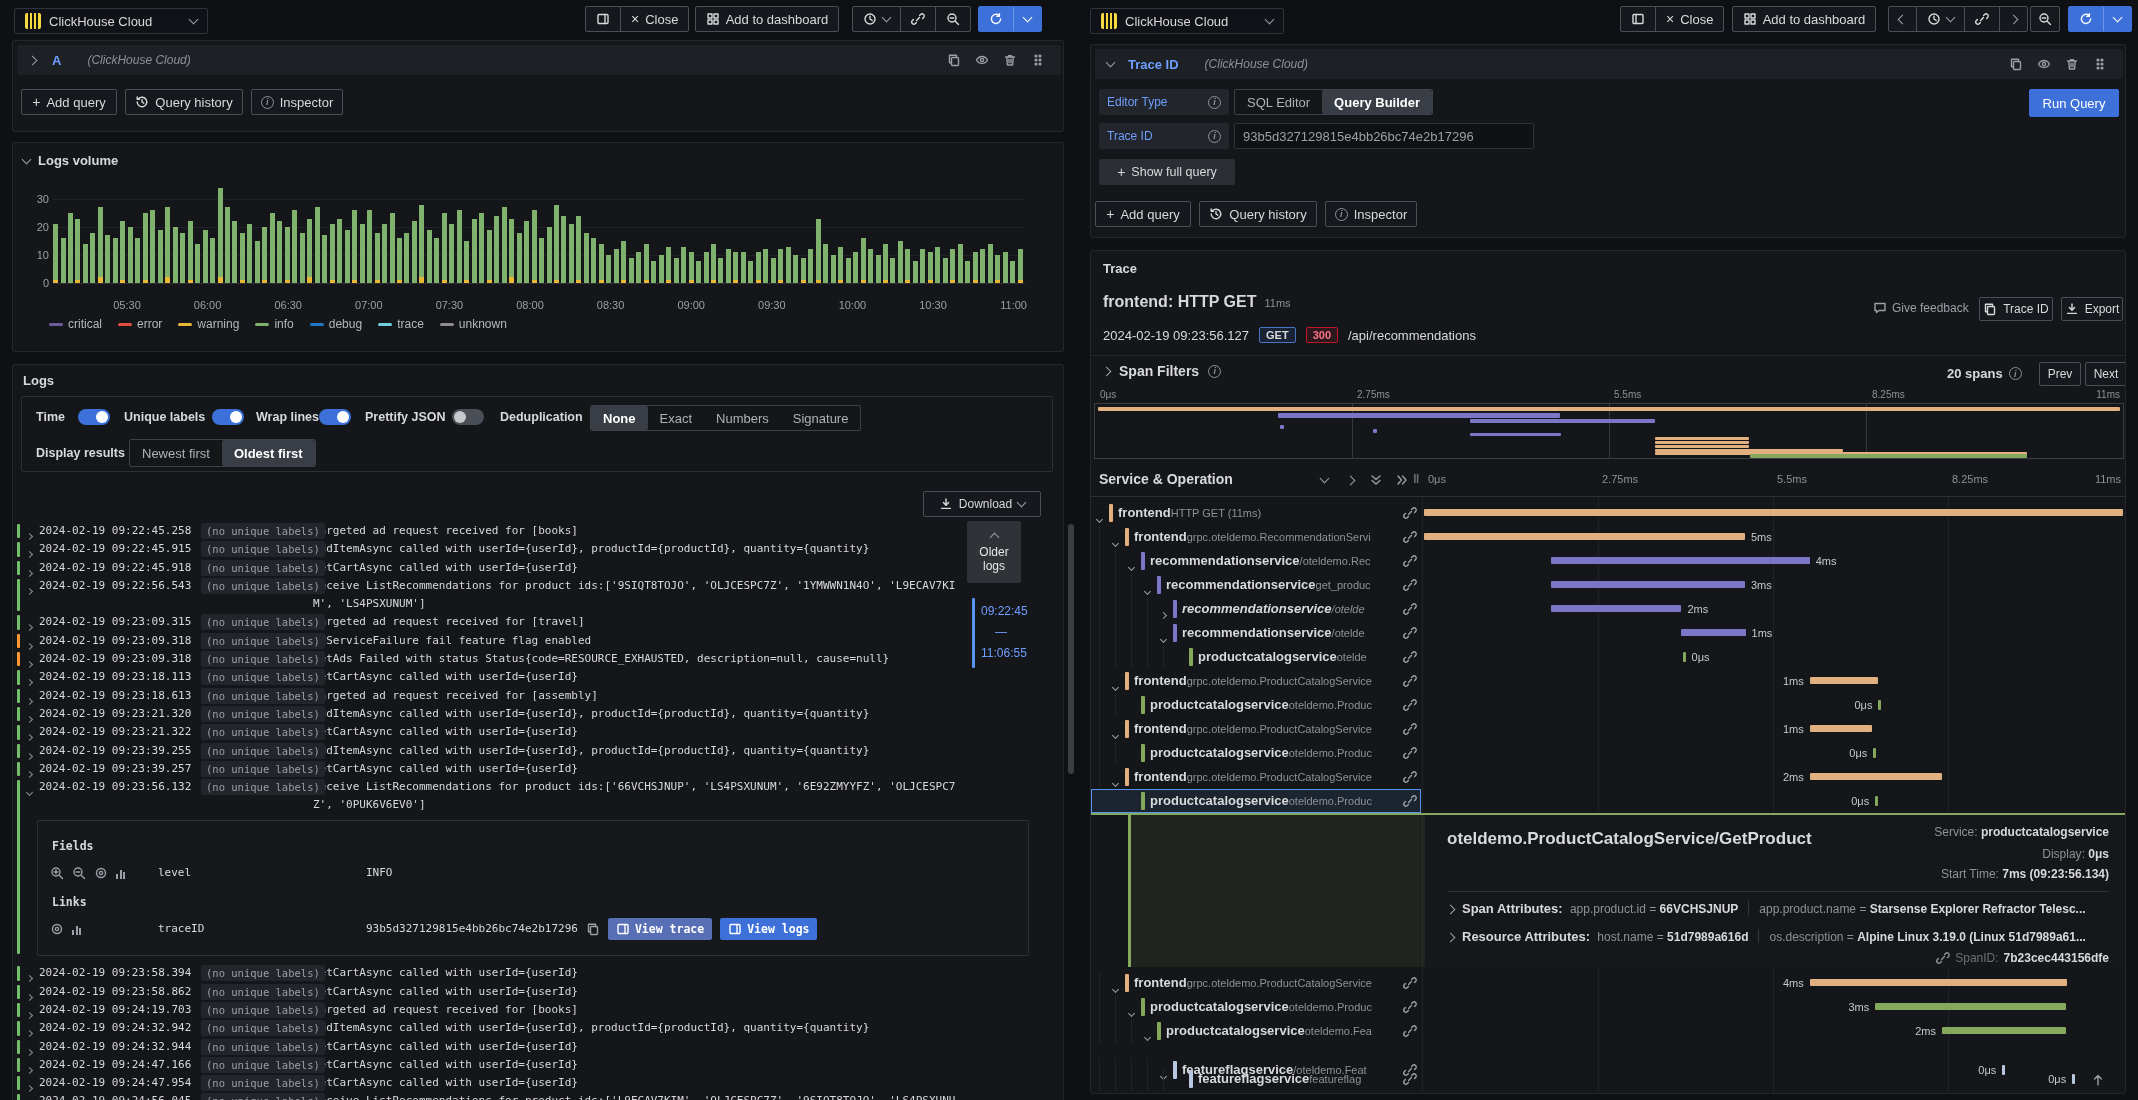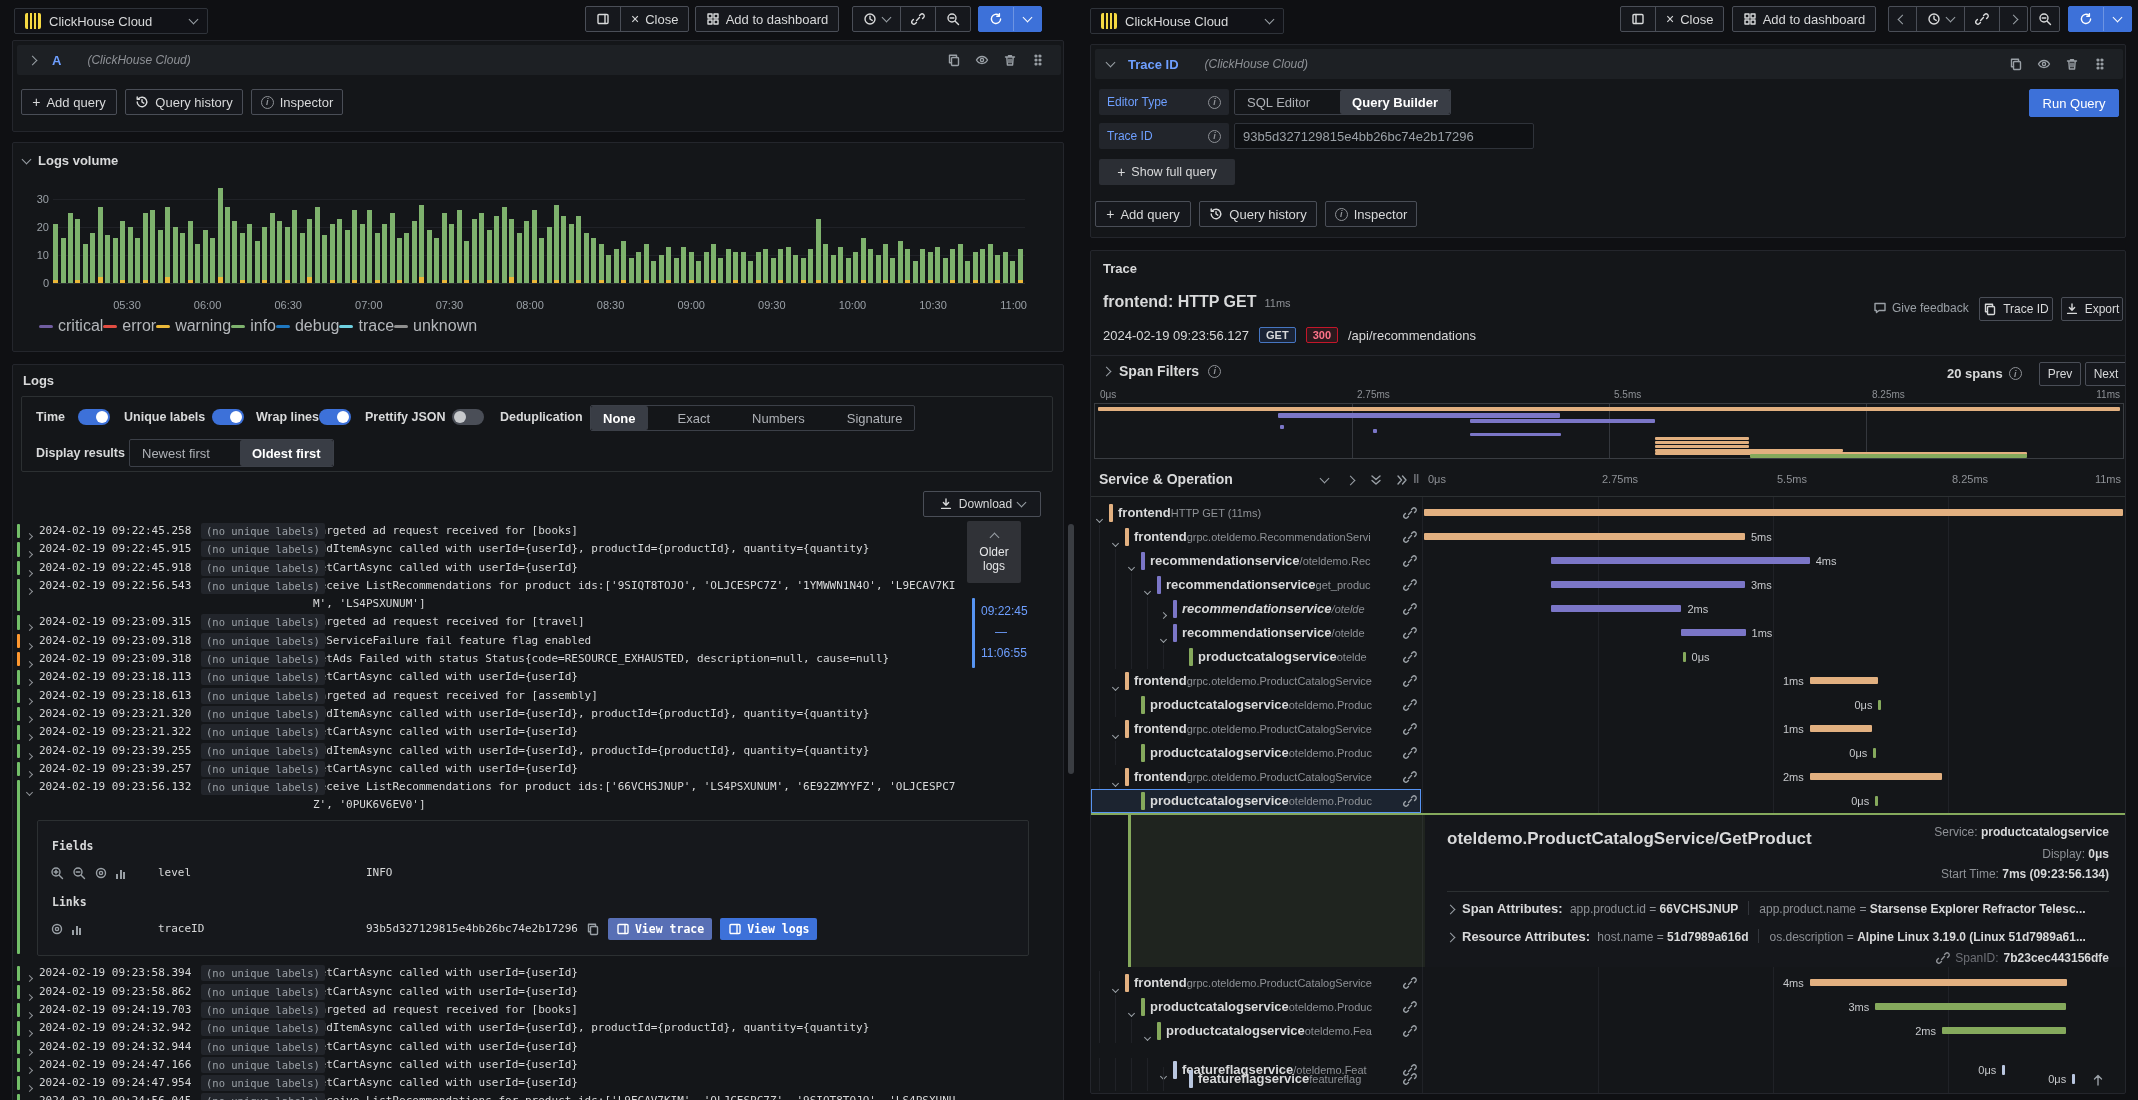--- a/index.html
+++ b/index.html
@@ -25,21 +25,21 @@
   .chev { display:inline-block; width:7px; height:7px; border-right:1.6px solid #9aa0a6; border-bottom:1.6px solid #9aa0a6; }
   .chev.down { transform:rotate(45deg); margin-top:-3px; }
   .chev.right { transform:rotate(-45deg); }
   .chev.up { transform:rotate(-135deg); margin-top:3px; }
   .ital { font-style:italic; }
   .dim { color:#8e9196; }
   .chip { position:absolute; display:flex; align-items:center; gap:6px; background:#22252b;
           border-radius:2px; padding:0 8px; color:#6E9FFF; font-size:12px; }
   .input { position:absolute; background:#0f1114; border:1px solid #2f333a; border-radius:2px;
            display:flex; align-items:center; padding:0 8px; color:#9aa0a6; font-size:13px; }
-  .segctl { position:absolute; display:flex; border:1px solid #3c4048; border-radius:2px; background:#141619;gap:18px; }
+  .segctl { position:absolute; display:flex; border:1px solid #3c4048; border-radius:2px; background:#141619; }
   .segctl span { padding:3px 12px; color:#aeb1b6; font-size:13px; cursor:pointer; display:flex; align-items:center; }
   .segctl span.on { background:#393d45; color:#fff; border-radius:2px; font-weight:600; }
   .tog { position:absolute; width:32px; height:16px; border-radius:8px; background:#3D71D9; cursor:pointer; }
   .tog::after { content:''; position:absolute; right:2px; top:2px; width:12px; height:12px; border-radius:50%; background:#fff; }
   .tog.off { background:#4a4e57; }
   .tog.off::after { left:2px; right:auto; background:#c7c9cc; }
   .info-i { display:inline-flex; width:13px; height:13px; border:1px solid #8e9196; border-radius:50%;
             color:#8e9196; font-size:9px; align-items:center; justify-content:center; font-style:italic; font-weight:700; }
   svg.ic { display:block; }
   .iconbtn { position:absolute; width:22px; height:22px; display:flex; align-items:center; justify-content:center; color:#9aa0a6; cursor:pointer; }
@@ -670,21 +670,21 @@
         <span style="position: absolute; left: 329.8px; top: 0px; transform: translateX(-50%);">07:00</span>
         <span style="position: absolute; left: 410.4px; top: 0px; transform: translateX(-50%);">07:30</span>
         <span style="position: absolute; left: 491px; top: 0px; transform: translateX(-50%);">08:00</span>
         <span style="position: absolute; left: 571.6px; top: 0px; transform: translateX(-50%);">08:30</span>
         <span style="position: absolute; left: 652.2px; top: 0px; transform: translateX(-50%);">09:00</span>
         <span style="position: absolute; left: 732.8px; top: 0px; transform: translateX(-50%);">09:30</span>
         <span style="position: absolute; left: 813.4px; top: 0px; transform: translateX(-50%); text-align: center;">10:00</span>
         <span style="position: absolute; left: 894px; top: 0px; transform: translateX(-50%);">10:30</span>
         <span style="position: absolute; left: 974.6px; top: 0px; transform: translateX(-50%);">11:00</span>
       </div>
-    <div class="abs" id="vol-legend" style="left:26px;top:174px;display:flex;gap:0;font-size:16px;color:#b4b7bb">
+    <div class="abs" id="vol-legend" style="left:36px;top:174px;display:flex;gap:16px;font-size:12px;color:#b4b7bb">
         <span style="display: inline-flex; align-items: center; gap: 5px; cursor: pointer;"><i style="width:14px;height:3px;border-radius:2px;background:#705DA0"></i>critical</span>
         <span style="display: inline-flex; align-items: center; gap: 5px; cursor: pointer;"><i style="width:14px;height:3px;border-radius:2px;background:#E24D42"></i>error</span>
         <span style="display: inline-flex; align-items: center; gap: 5px; cursor: pointer;"><i style="width:14px;height:3px;border-radius:2px;background:#EAB839"></i>warning</span>
         <span style="display: inline-flex; align-items: center; gap: 5px; cursor: pointer;"><i style="width:14px;height:3px;border-radius:2px;background:#7EB26D"></i>info</span>
         <span style="display: inline-flex; align-items: center; gap: 5px; cursor: pointer;"><i style="width:14px;height:3px;border-radius:2px;background:#1F78C1"></i>debug</span>
         <span style="display: inline-flex; align-items: center; gap: 5px; cursor: pointer;"><i style="width:14px;height:3px;border-radius:2px;background:#6ED0E0"></i>trace</span>
         <span style="display: inline-flex; align-items: center; gap: 5px; cursor: pointer;"><i style="width:14px;height:3px;border-radius:2px;background:#8E8E8E"></i>unknown</span>
       </div>
   </div>
 

